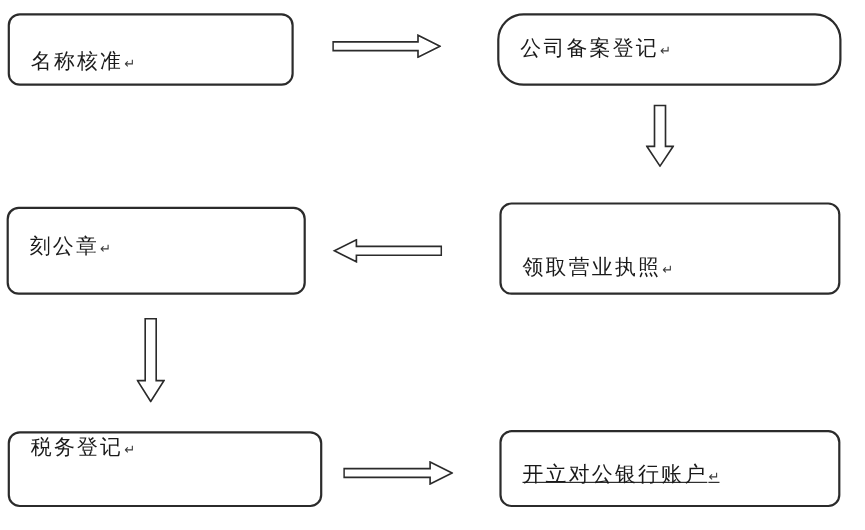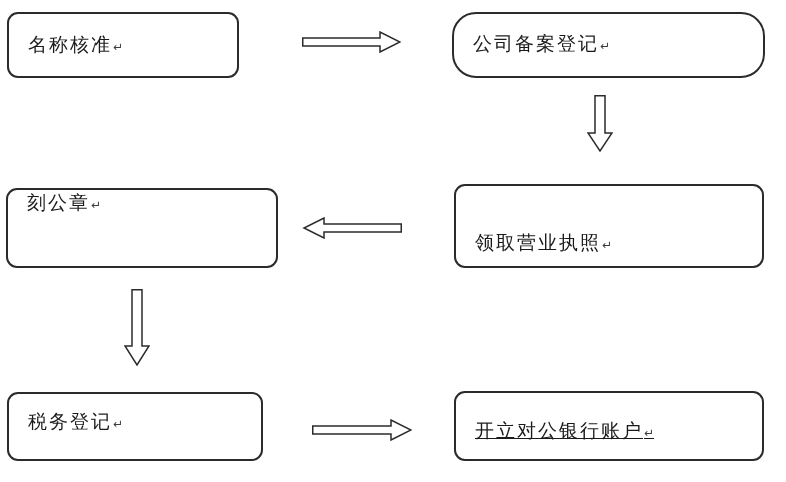--- a/index.html
+++ b/index.html
@@ -40,25 +40,25 @@
     position: absolute;
     display: block;
   }
   .arrow polygon {
     fill: #ffffff;
     stroke: #2b2b2b;
     stroke-width: 1.5;
     stroke-linejoin: miter;
   }
   
-  .n0 { left: 7px;   top: 12px;  width: 232px; height: 66px; padding-top: 18px; }
+  .n0 { left: 7px;   top: 12px;  width: 260px; height: 66px; padding-top: 29px; }
   .n1 { left: 452px; top: 12px;  width: 313px; height: 66px; padding-top: 17px; border-radius: 24px; }
-  .n2 { left: 6px;   top: 188px; width: 272px; height: 80px; }
+  .n2 { left: 6px;   top: 188px; width: 272px; height: 80px; padding-top: 21px; }
   .n3 { left: 454px; top: 184px; width: 310px; height: 84px; padding-top: 44px; }
-  .n4 { left: 7px;   top: 392px; width: 256px; height: 69px; padding-top: 15px; }
+  .n4 { left: 7px;   top: 392px; width: 286px; height: 69px; }
   .n5 { left: 454px; top: 391px; width: 310px; height: 70px; padding-top: 25px; text-decoration: underline; }
 </style>
 </head>
 <body>
 
 <div class="canvas">
 
   <div class="node n0">
     <span class="label">名称核准</span><span class="pmark">↵</span>
   </div>

